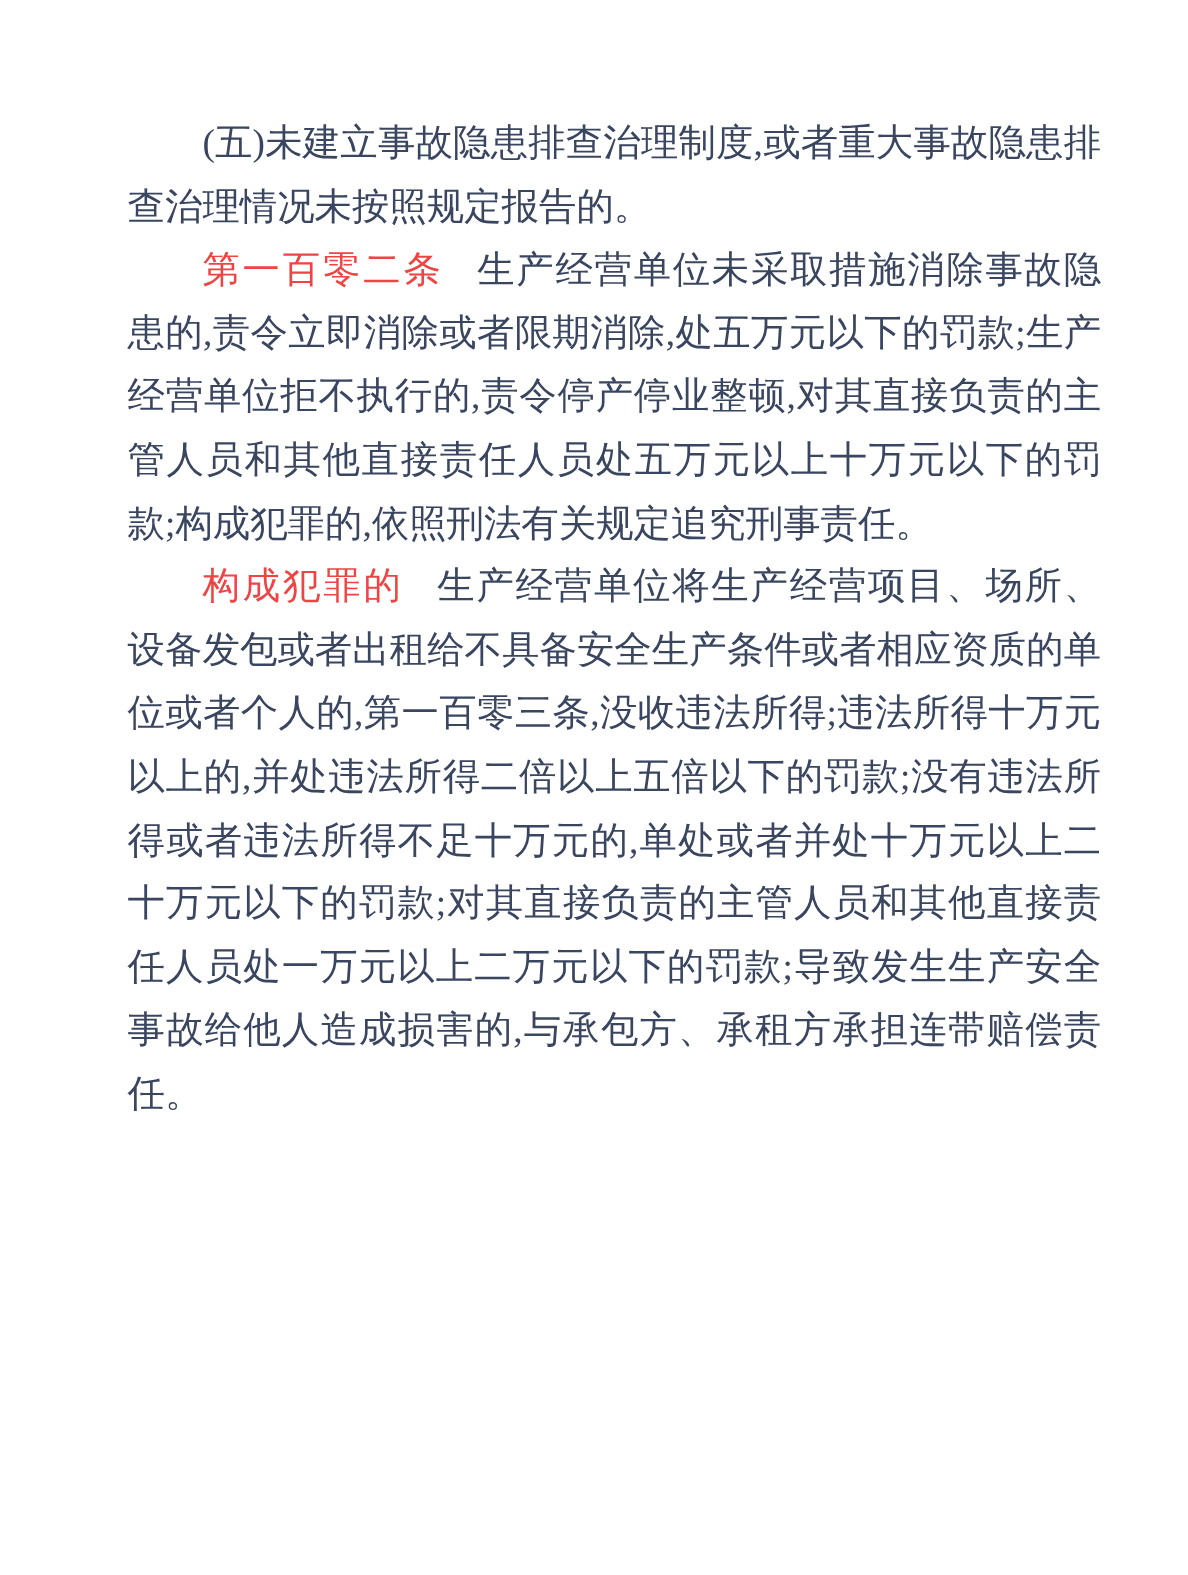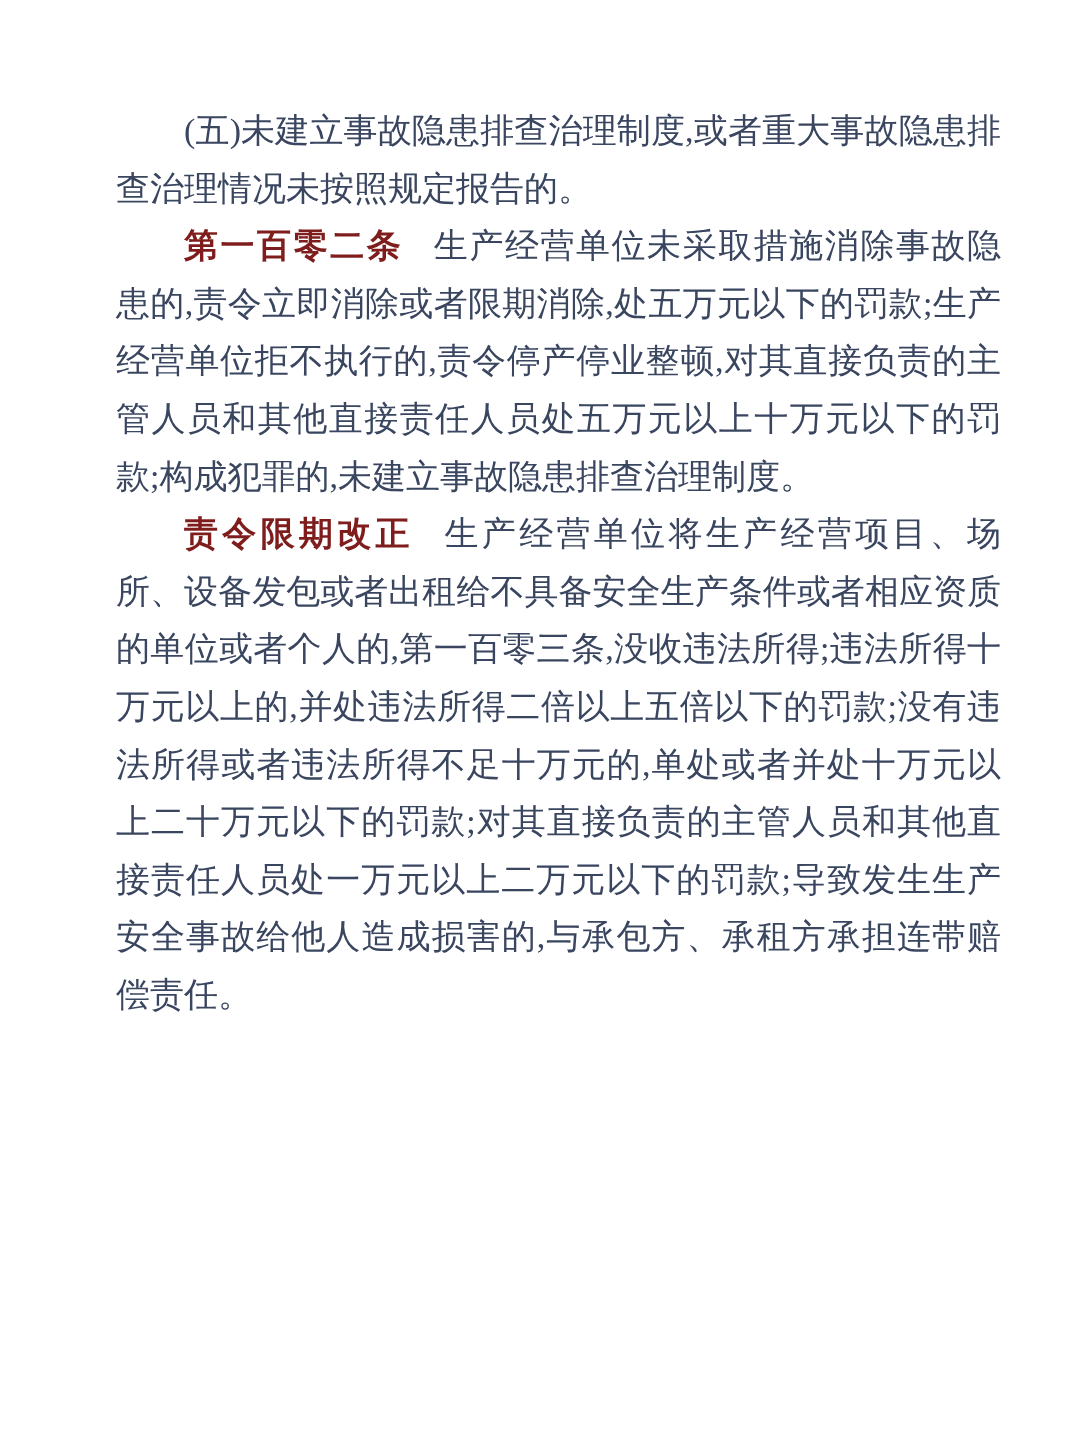--- a/index.html
+++ b/index.html
@@ -29,33 +29,33 @@
     text-justify: inter-ideograph;
   }
   .text-block p {
     margin: 0;
     padding: 0;
     text-indent: 2em;
     word-break: break-all;
   }
   .article-term {
     font-family: "Liberation Sans", "DejaVu Sans", sans-serif;
-    font-weight: 700;
-    color: #7f1d1d;
+    font-weight: 400;
+    color: #ef4444;
     letter-spacing: 1px;
     margin-right: 0.9em;
   }
 </style>
 </head>
 <body>
 
 <div class="page">
   <div class="text-block">
 
     <p><span>(五)未建立事故隐患排查治理制度,或者重大事故隐患排查治理情况未按照规定报告的。</span></p>
 
-    <p><span class="article-term">第一百零二条</span><span>生产经营单位未采取措施消除事故隐患的,责令立即消除或者限期消除,处五万元以下的罚款;生产经营单位拒不执行的,责令停产停业整顿,对其直接负责的主管人员和其他直接责任人员处五万元以上十万元以下的罚款;构成犯罪的,未建立事故隐患排查治理制度。</span></p>
+    <p><span class="article-term">第一百零二条</span><span>生产经营单位未采取措施消除事故隐患的,责令立即消除或者限期消除,处五万元以下的罚款;生产经营单位拒不执行的,责令停产停业整顿,对其直接负责的主管人员和其他直接责任人员处五万元以上十万元以下的罚款;构成犯罪的,依照刑法有关规定追究刑事责任。</span></p>
 
-    <p><span class="article-term">责令限期改正</span><span>生产经营单位将生产经营项目、场所、设备发包或者出租给不具备安全生产条件或者相应资质的单位或者个人的,第一百零三条,没收违法所得;违法所得十万元以上的,并处违法所得二倍以上五倍以下的罚款;没有违法所得或者违法所得不足十万元的,单处或者并处十万元以上二十万元以下的罚款;对其直接负责的主管人员和其他直接责任人员处一万元以上二万元以下的罚款;导致发生生产安全事故给他人造成损害的,与承包方、承租方承担连带赔偿责任。</span></p>
+    <p><span class="article-term">构成犯罪的</span><span>生产经营单位将生产经营项目、场所、设备发包或者出租给不具备安全生产条件或者相应资质的单位或者个人的,第一百零三条,没收违法所得;违法所得十万元以上的,并处违法所得二倍以上五倍以下的罚款;没有违法所得或者违法所得不足十万元的,单处或者并处十万元以上二十万元以下的罚款;对其直接负责的主管人员和其他直接责任人员处一万元以上二万元以下的罚款;导致发生生产安全事故给他人造成损害的,与承包方、承租方承担连带赔偿责任。</span></p>
 
 
   </div>
 </div>
 
 </body></html>

